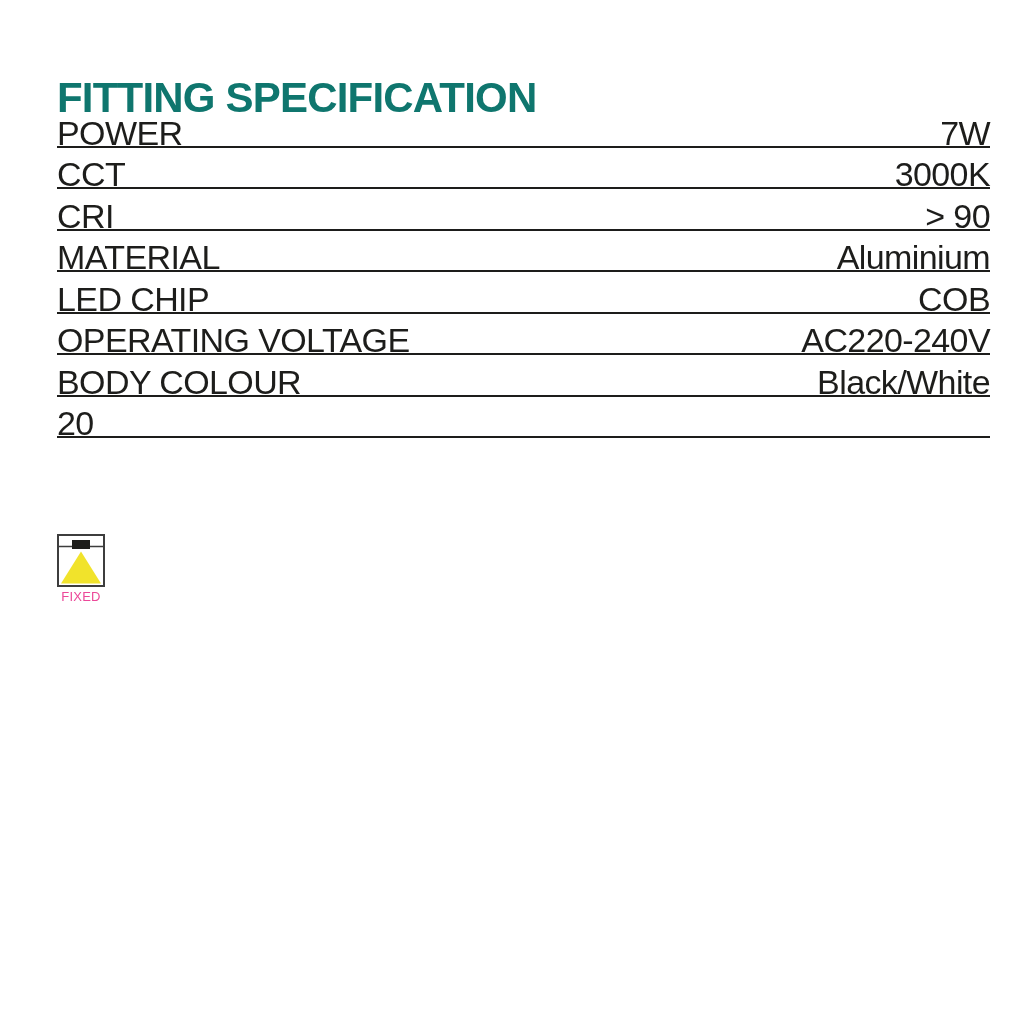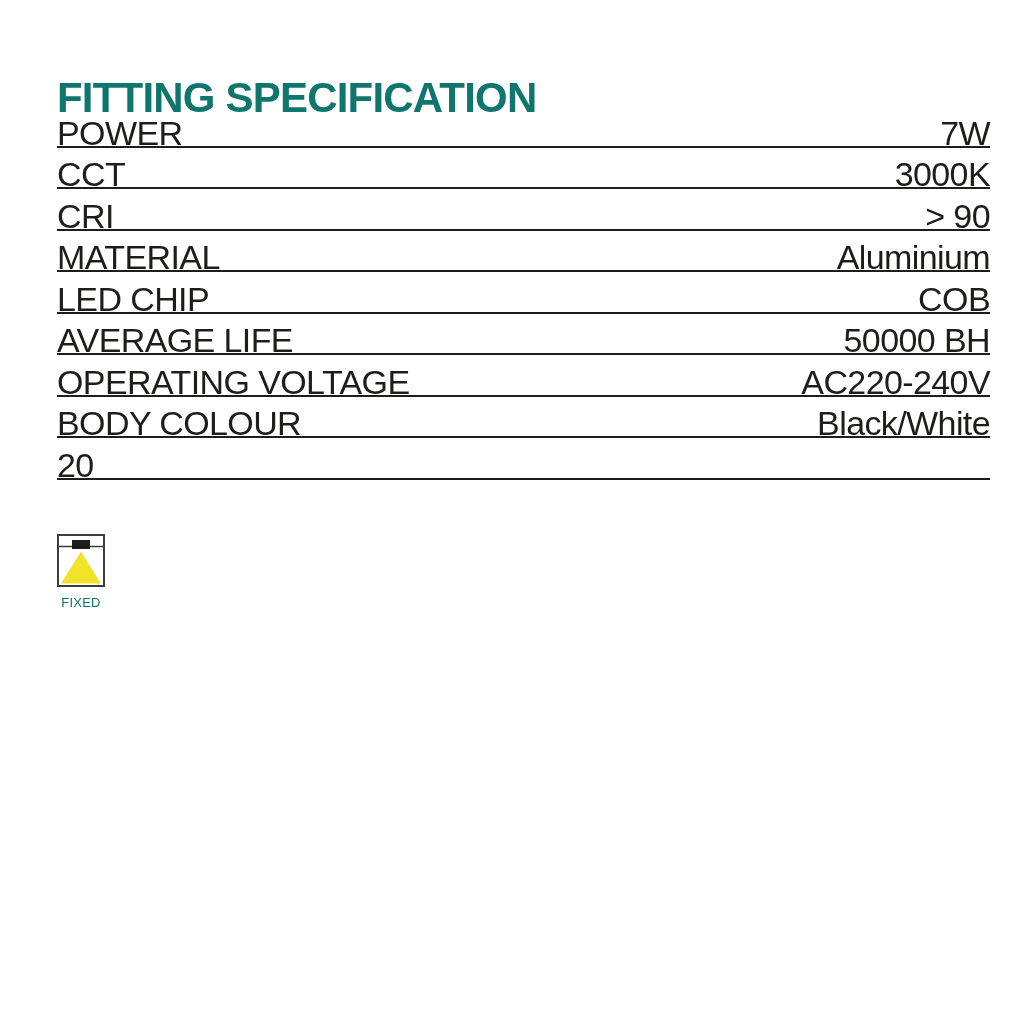--- a/index.html
+++ b/index.html
@@ -59,24 +59,24 @@
     left: 57px;
     top: 534px;
     width: 48px;
     text-align: center;
   }
   .fixture-icon-svg {
     display: block;
   }
   .fixture-icon-caption {
     display: block;
-    margin-top: 9px;
+    margin-top: 3px;
     font-size: 13px;
     letter-spacing: 0.2px;
-    color: #0f766e;
+    color: #ec4899;
     line-height: 1;
   }
 </style>
 </head>
 <body>
 
 <div class="sheet">
 
   <h1 class="page-title">FITTING SPECIFICATION</h1>
 
@@ -95,24 +95,20 @@
     </div>
     <div class="spec-row">
       <span class="spec-label">MATERIAL</span>
       <span class="spec-value">Aluminium</span>
     </div>
     <div class="spec-row">
       <span class="spec-label">LED CHIP</span>
       <span class="spec-value">COB</span>
     </div>
     <div class="spec-row">
-      <span class="spec-label">AVERAGE LIFE</span>
-      <span class="spec-value">50000 BH</span>
-    </div>
-    <div class="spec-row">
       <span class="spec-label">OPERATING VOLTAGE</span>
       <span class="spec-value">AC220-240V</span>
     </div>
     <div class="spec-row">
       <span class="spec-label">BODY COLOUR</span>
       <span class="spec-value">Black/White</span>
     </div>
     <div class="spec-row">
       <span class="spec-value">20</span>
     </div>

